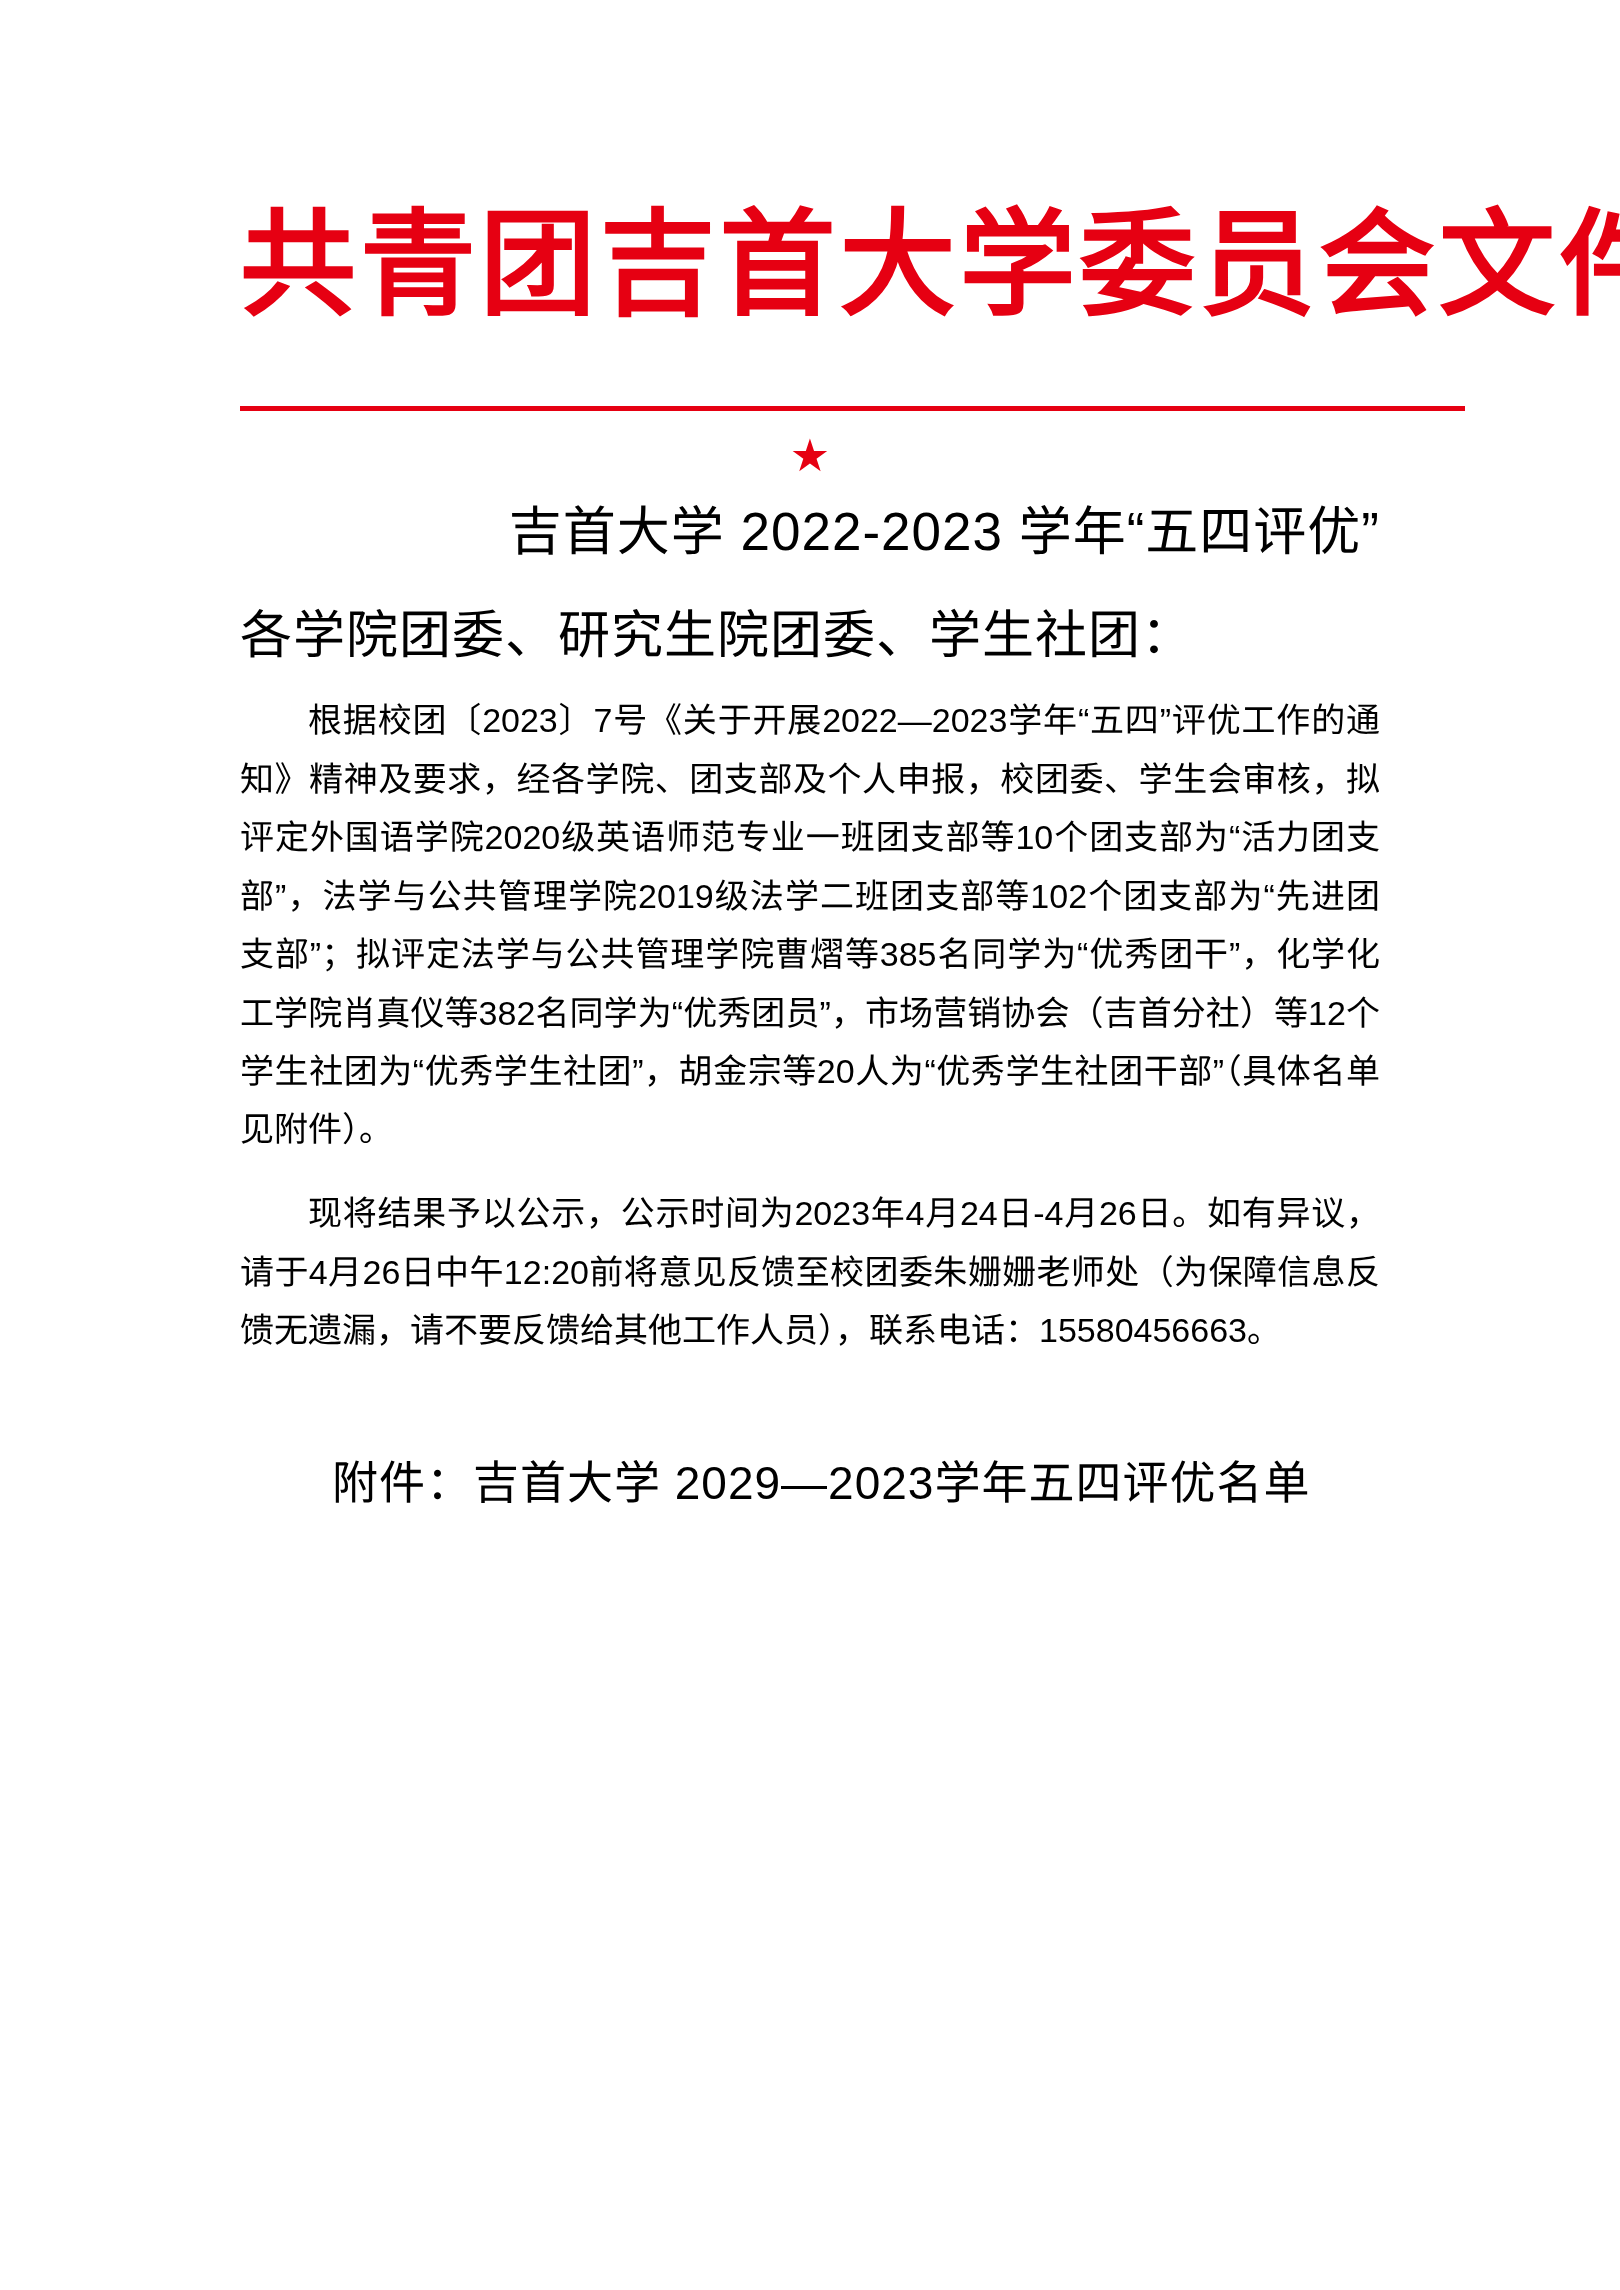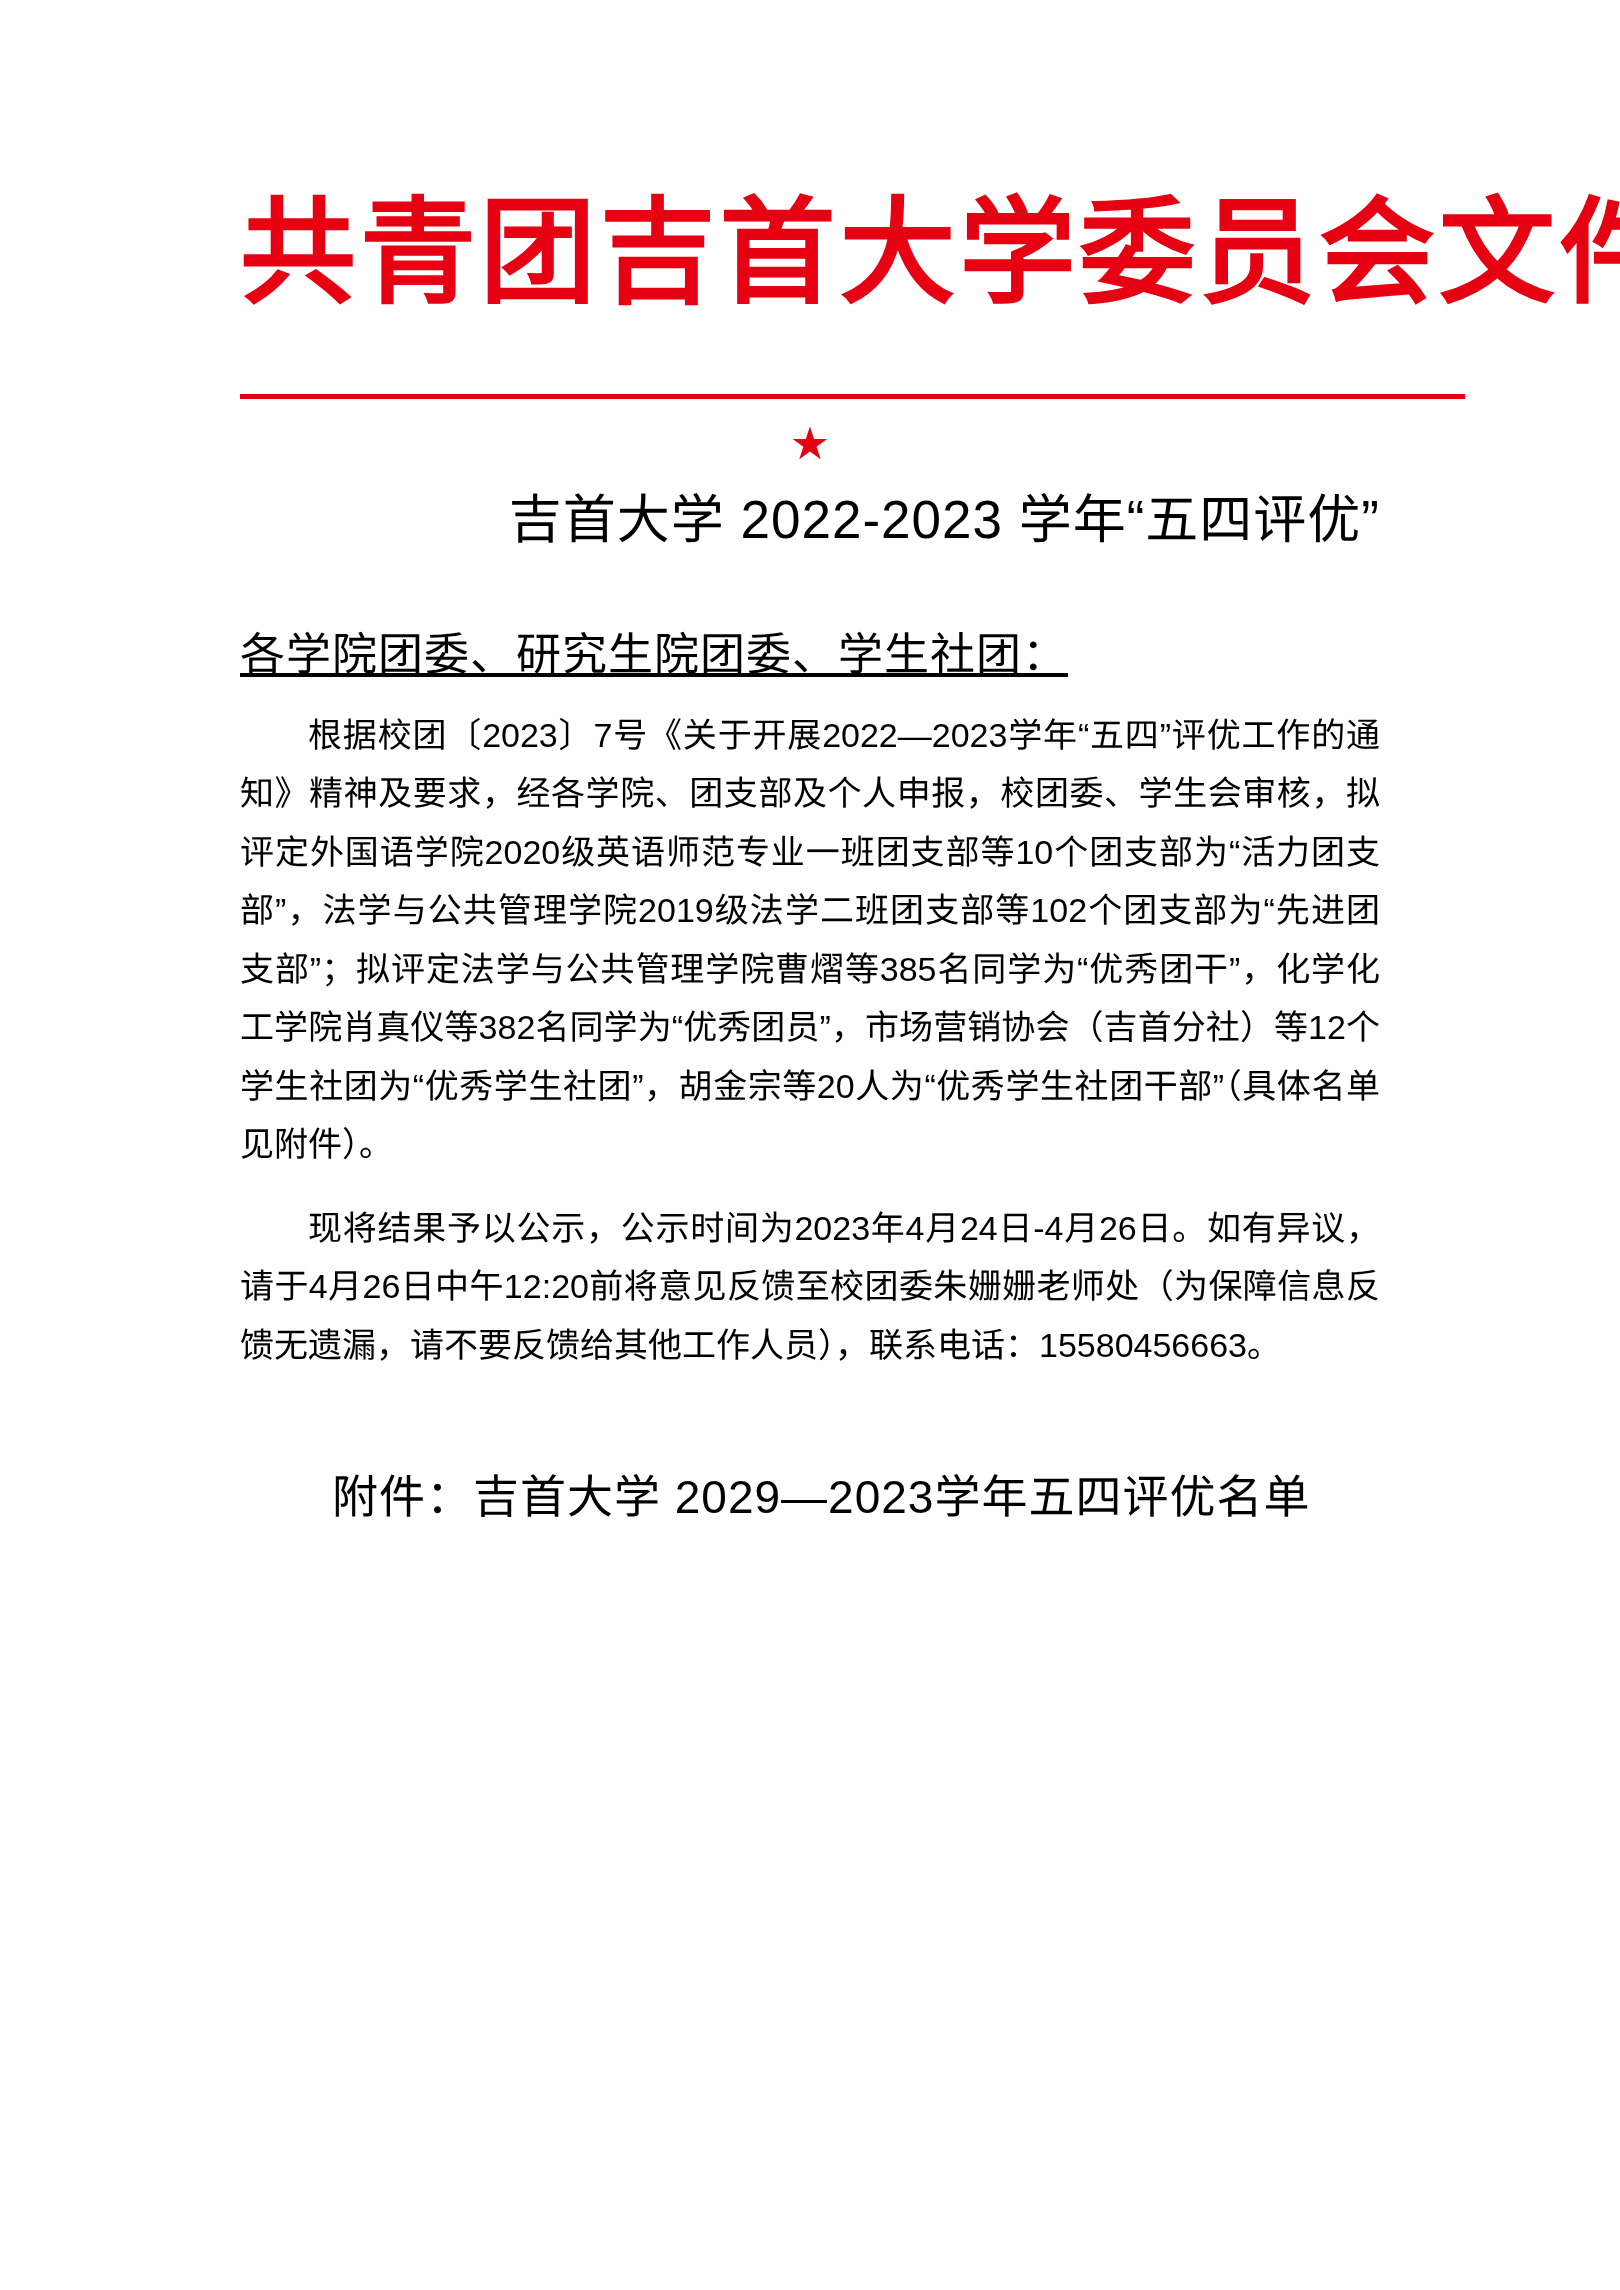--- a/index.html
+++ b/index.html
@@ -12,21 +12,21 @@
     height: 2291px;
     font-family: "Liberation Sans", "DejaVu Sans", sans-serif;
     color: #000000;
     position: relative;
     overflow: hidden;
   }
   .page {
     width: 1620px;
     height: 2291px;
     box-sizing: border-box;
-    padding: 4px 240px;
+    padding: 16px 240px;
     position: relative;
   }
   .doc-masthead {
     text-align: center;
     color: #e60012;
     font-weight: bold;
     font-size: 116px;
     letter-spacing: 3.9px;
     line-height: 1.1;
     margin: 0;
@@ -52,25 +52,24 @@
     font-size: 53px;
     line-height: 1.45;
     font-weight: normal;
     margin: 13.7px 0 0 0;
     letter-spacing: 1px;
   }
   .doc-title .line {
     display: block;
   }
   .salutation {
-    font-size: 45px;
-    margin-top: 62px;
+    font-size: 52px;
+    margin-top: 25px;
     line-height: 1.5;
     letter-spacing: 1px;
-    text-decoration: underline;
   }
   .body-para {
     font-size: 34px;
     line-height: 1.72;
     text-align: justify;
     text-justify: inter-ideograph;
     text-indent: 2em;
     margin: 17.6px 0 0 0;
     letter-spacing: 0px;
   }

